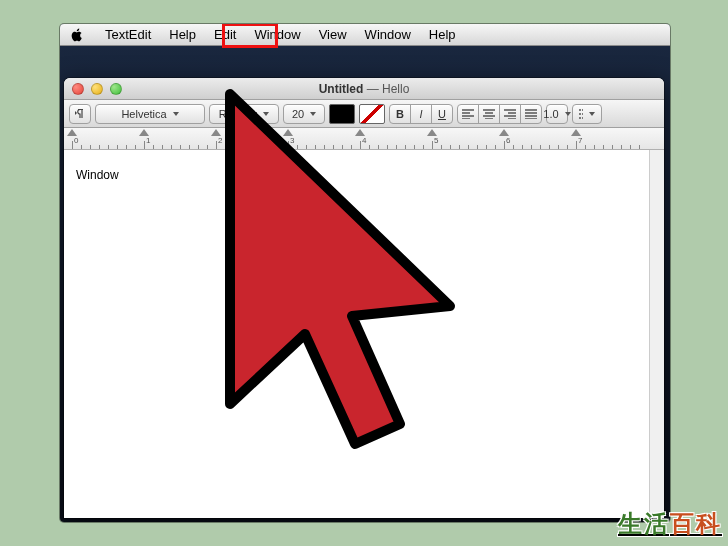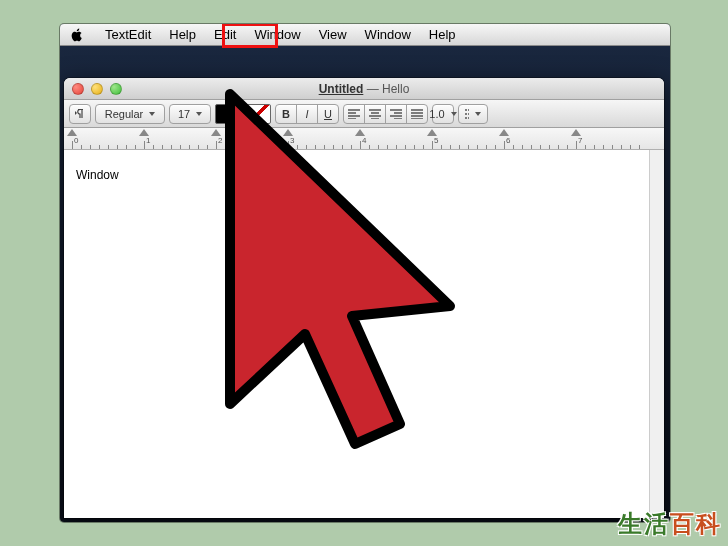--- a/index.html
+++ b/index.html
@@ -86,21 +86,21 @@
   .dot.red { background: radial-gradient(circle at 30% 30%, #ff8a80, #e5443a); }
   .dot.yellow { background: radial-gradient(circle at 30% 30%, #ffe07a, #e6b016); }
   .dot.green { background: radial-gradient(circle at 30% 30%, #9ee68a, #3fbf3a); }
   .titlebar .title {
     position: absolute;
     left: 0; right: 0;
     text-align: center;
     color: #555;
     pointer-events: none;
   }
-  .titlebar .title b { color: #333; font-weight: 600; text-decoration: underline; }
+  .titlebar .title b { color: #333; font-weight: 600; }
   .toolbar {
     height: 28px;
     background: linear-gradient(180deg, #f6f6f6, #d9d9d9);
     border-bottom: 1px solid #a0a0a0;
     display: flex;
     align-items: center;
     padding: 3px 5px;
     gap: 4px;
     font-size: 11px;
   }
@@ -185,20 +185,21 @@
     position: absolute;
     z-index: 60;
     pointer-events: none;
   }
   .watermark {
     position: absolute;
     right: 6px;
     bottom: 6px;
     text-align: right;
     z-index: 80;
+    text-decoration: underline;
   }
   .watermark .cn {
     font-size: 24px;
     font-weight: 700;
     color: #3a7a2a;
     text-shadow: 1px 1px 0 #fff, -1px -1px 0 #fff, 1px -1px 0 #fff, -1px 1px 0 #fff;
     letter-spacing: 2px;
   }
   .watermark .cn .accent { color: #c84e1e; }
   .watermark .url {
@@ -250,26 +251,30 @@
       </div>
     </div>
 
     <div class="toolbar">
       <div class="tb-btn mini">
         <svg width="12" height="12" viewBox="0 0 12 12">
             <path d="M6 1.5 C3 1.5 3 6 6 6 L6 10 M8 1.5 L8 10 M4 1.5 L9 1.5" stroke="#444" stroke-width="1.2" fill="none"></path>
             <path d="M1 8 l2 2 l-2 2" fill="#444" transform="translate(0,-5)"></path>
           </svg>
       </div>
+      <div class="tb-select" style="width:110px">
+        <span>Helvetica</span>
+        <span class="caret"></span>
+      </div>
       <div class="tb-select" style="width:70px">
         <span>Regular</span>
         <span class="caret"></span>
       </div>
       <div class="tb-select" style="width:42px">
-        <span>17</span>
+        <span>20</span>
         <span class="caret"></span>
       </div>
       <div class="colorwell"></div>
       <div class="colorwell red"></div>
       <div class="seggroup">
         <div class="tb-btn mini">
             <b>B</b>
           </div>
         <div class="tb-btn mini">
             <i>I</i>

